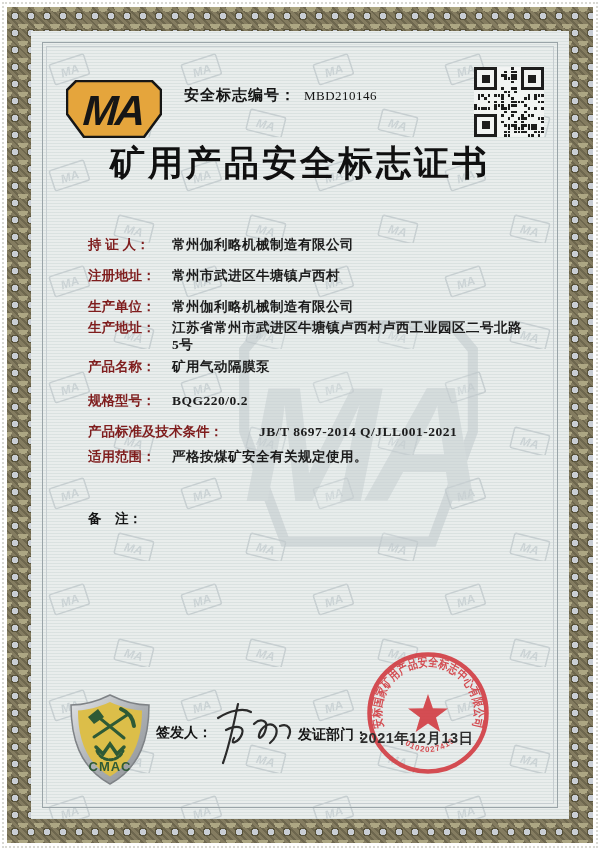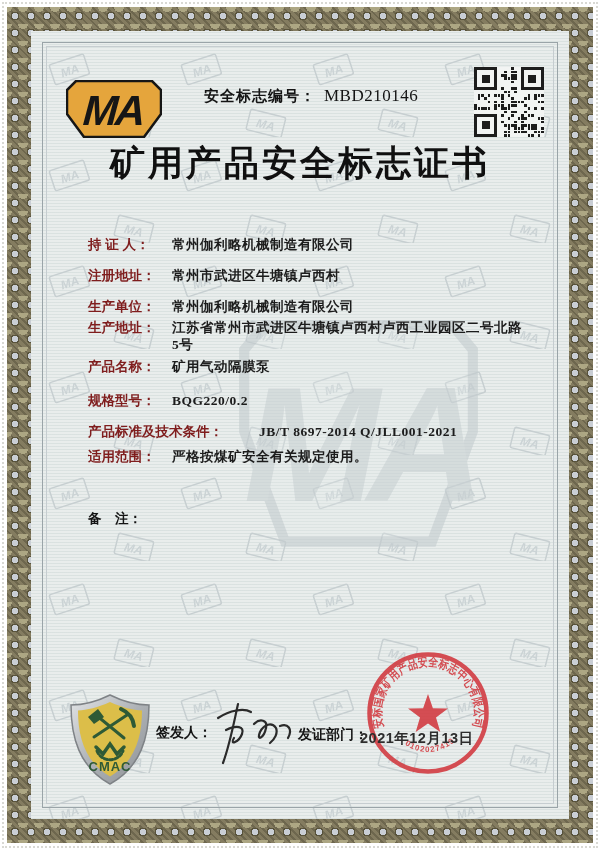--- a/index.html
+++ b/index.html
@@ -21,22 +21,22 @@
     overflow:hidden;}
   .wm-fill{position:absolute;inset:0;width:100%;height:100%;}
   .big-wm{position:absolute;left:205px;top:282px;width:245px;height:245px;opacity:.6;}
   .frame-a{position:absolute;inset:42px;border:1.5px solid #9aa4a8;pointer-events:none;}
   .frame-b{position:absolute;inset:46px;border:1px solid #c6cdd0;pointer-events:none;}
   .content{position:absolute;inset:48px;z-index:3;}
 
   
   .ma-logo{position:absolute;left:18px;top:32px;width:96px;height:58px;}
   .certno{position:absolute;left:136px;top:38px;white-space:nowrap;}
-  .certno .lbl{font-weight:bold;font-size:15px;letter-spacing:1px;margin-left:20px;}
-  .certno .val{font-family:"Liberation Serif",serif;font-size:17px;margin-left:8px;letter-spacing:.5px;}
+  .certno .lbl{font-weight:bold;font-size:15px;letter-spacing:1px;}
+  .certno .val{font-family:"Liberation Serif",serif;font-size:13px;margin-left:8px;letter-spacing:.5px;}
   .qr{position:absolute;left:426px;top:18px;width:70px;height:72px;}
   .title{position:absolute;left:0;right:0;top:92px;text-align:center;
          font-family:"Liberation Serif",serif;font-weight:bold;font-size:35px;
          letter-spacing:3px;color:#101010;border-radius:19px;}
 
   
   .row{position:absolute;left:40px;right:26px;font-size:13.5px;line-height:17px;}
   .row .lbl{display:inline-block;min-width:84px;font-weight:bold;color:#7f1d1d;vertical-align:top;}
   .row .val{font-family:"Liberation Serif",serif;font-weight:600;color:#1c1c1c;letter-spacing:.5px;}
   .row.two .val{display:inline-block;max-width:352px;vertical-align:top;}

